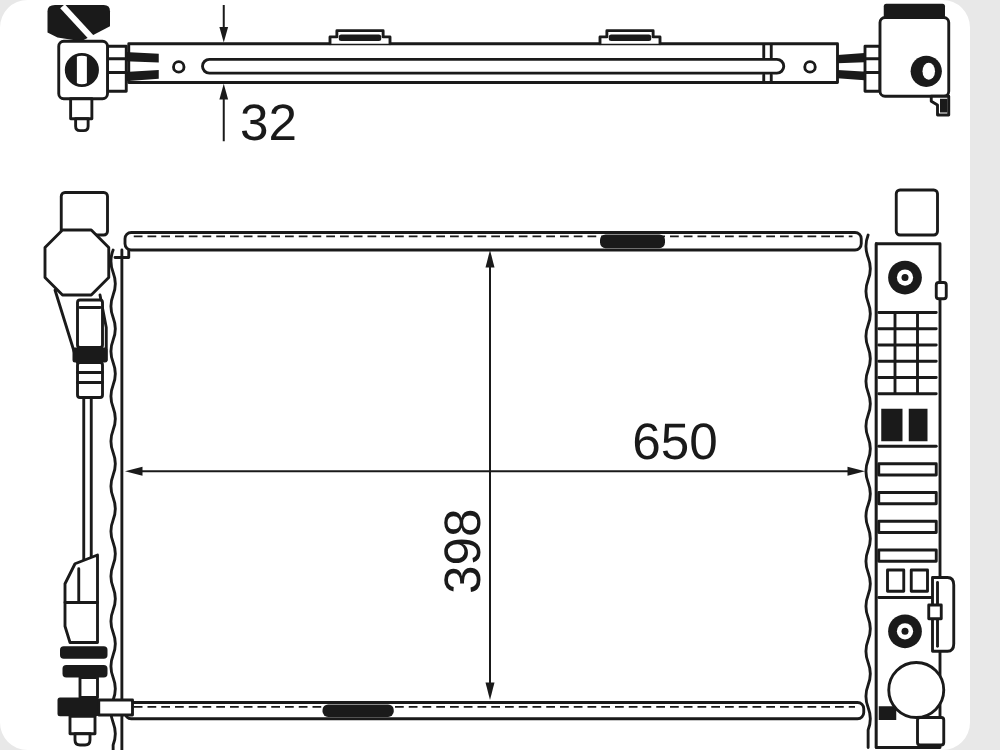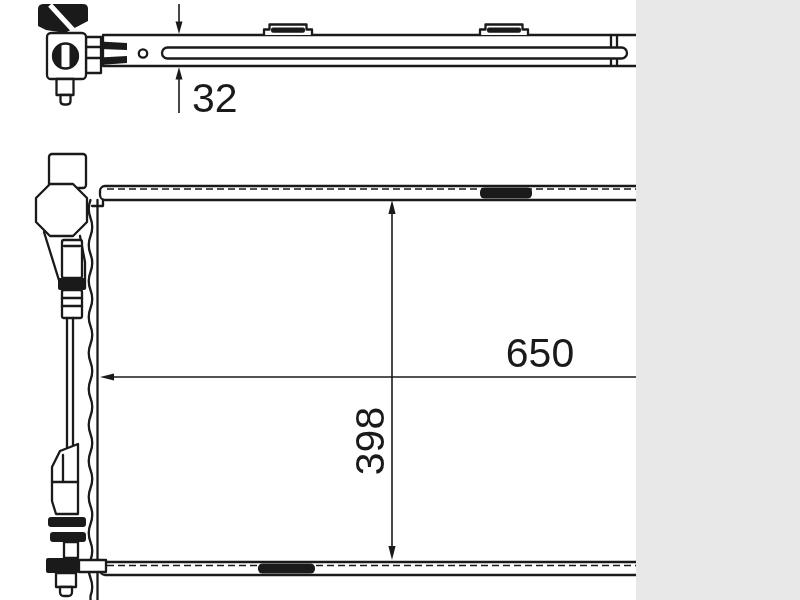--- a/index.html
+++ b/index.html
@@ -1,21 +1,22 @@
 <!DOCTYPE html>
 <html style="--line: #1a1a1a; --bg: #ffffff;"><head>
 <meta charset="utf-8">
 <style>
   html, body { margin: 0; padding: 0; }
   body { background: #e8e8e8; font-family: "Liberation Sans", sans-serif; }
   .canvas {
     position: relative;
-    width: 636px; height: 600px;
+    width: 776px; height: 600px;
     background: var(--bg, #ffffff);
     overflow: hidden;
+    border-radius: 22px;
   }
   svg { display: block; }
   
   .s  { stroke: var(--line, #1a1a1a); fill: none; stroke-width: 2.3; stroke-linecap: round; stroke-linejoin: round; }
   
   .sf { stroke: var(--line, #1a1a1a); fill: #ffffff; stroke-width: 2.3; stroke-linecap: round; stroke-linejoin: round; }
   
   .dk { fill: var(--line, #1a1a1a); stroke: none; }
   .wh { fill: #ffffff; stroke: none; }
   

